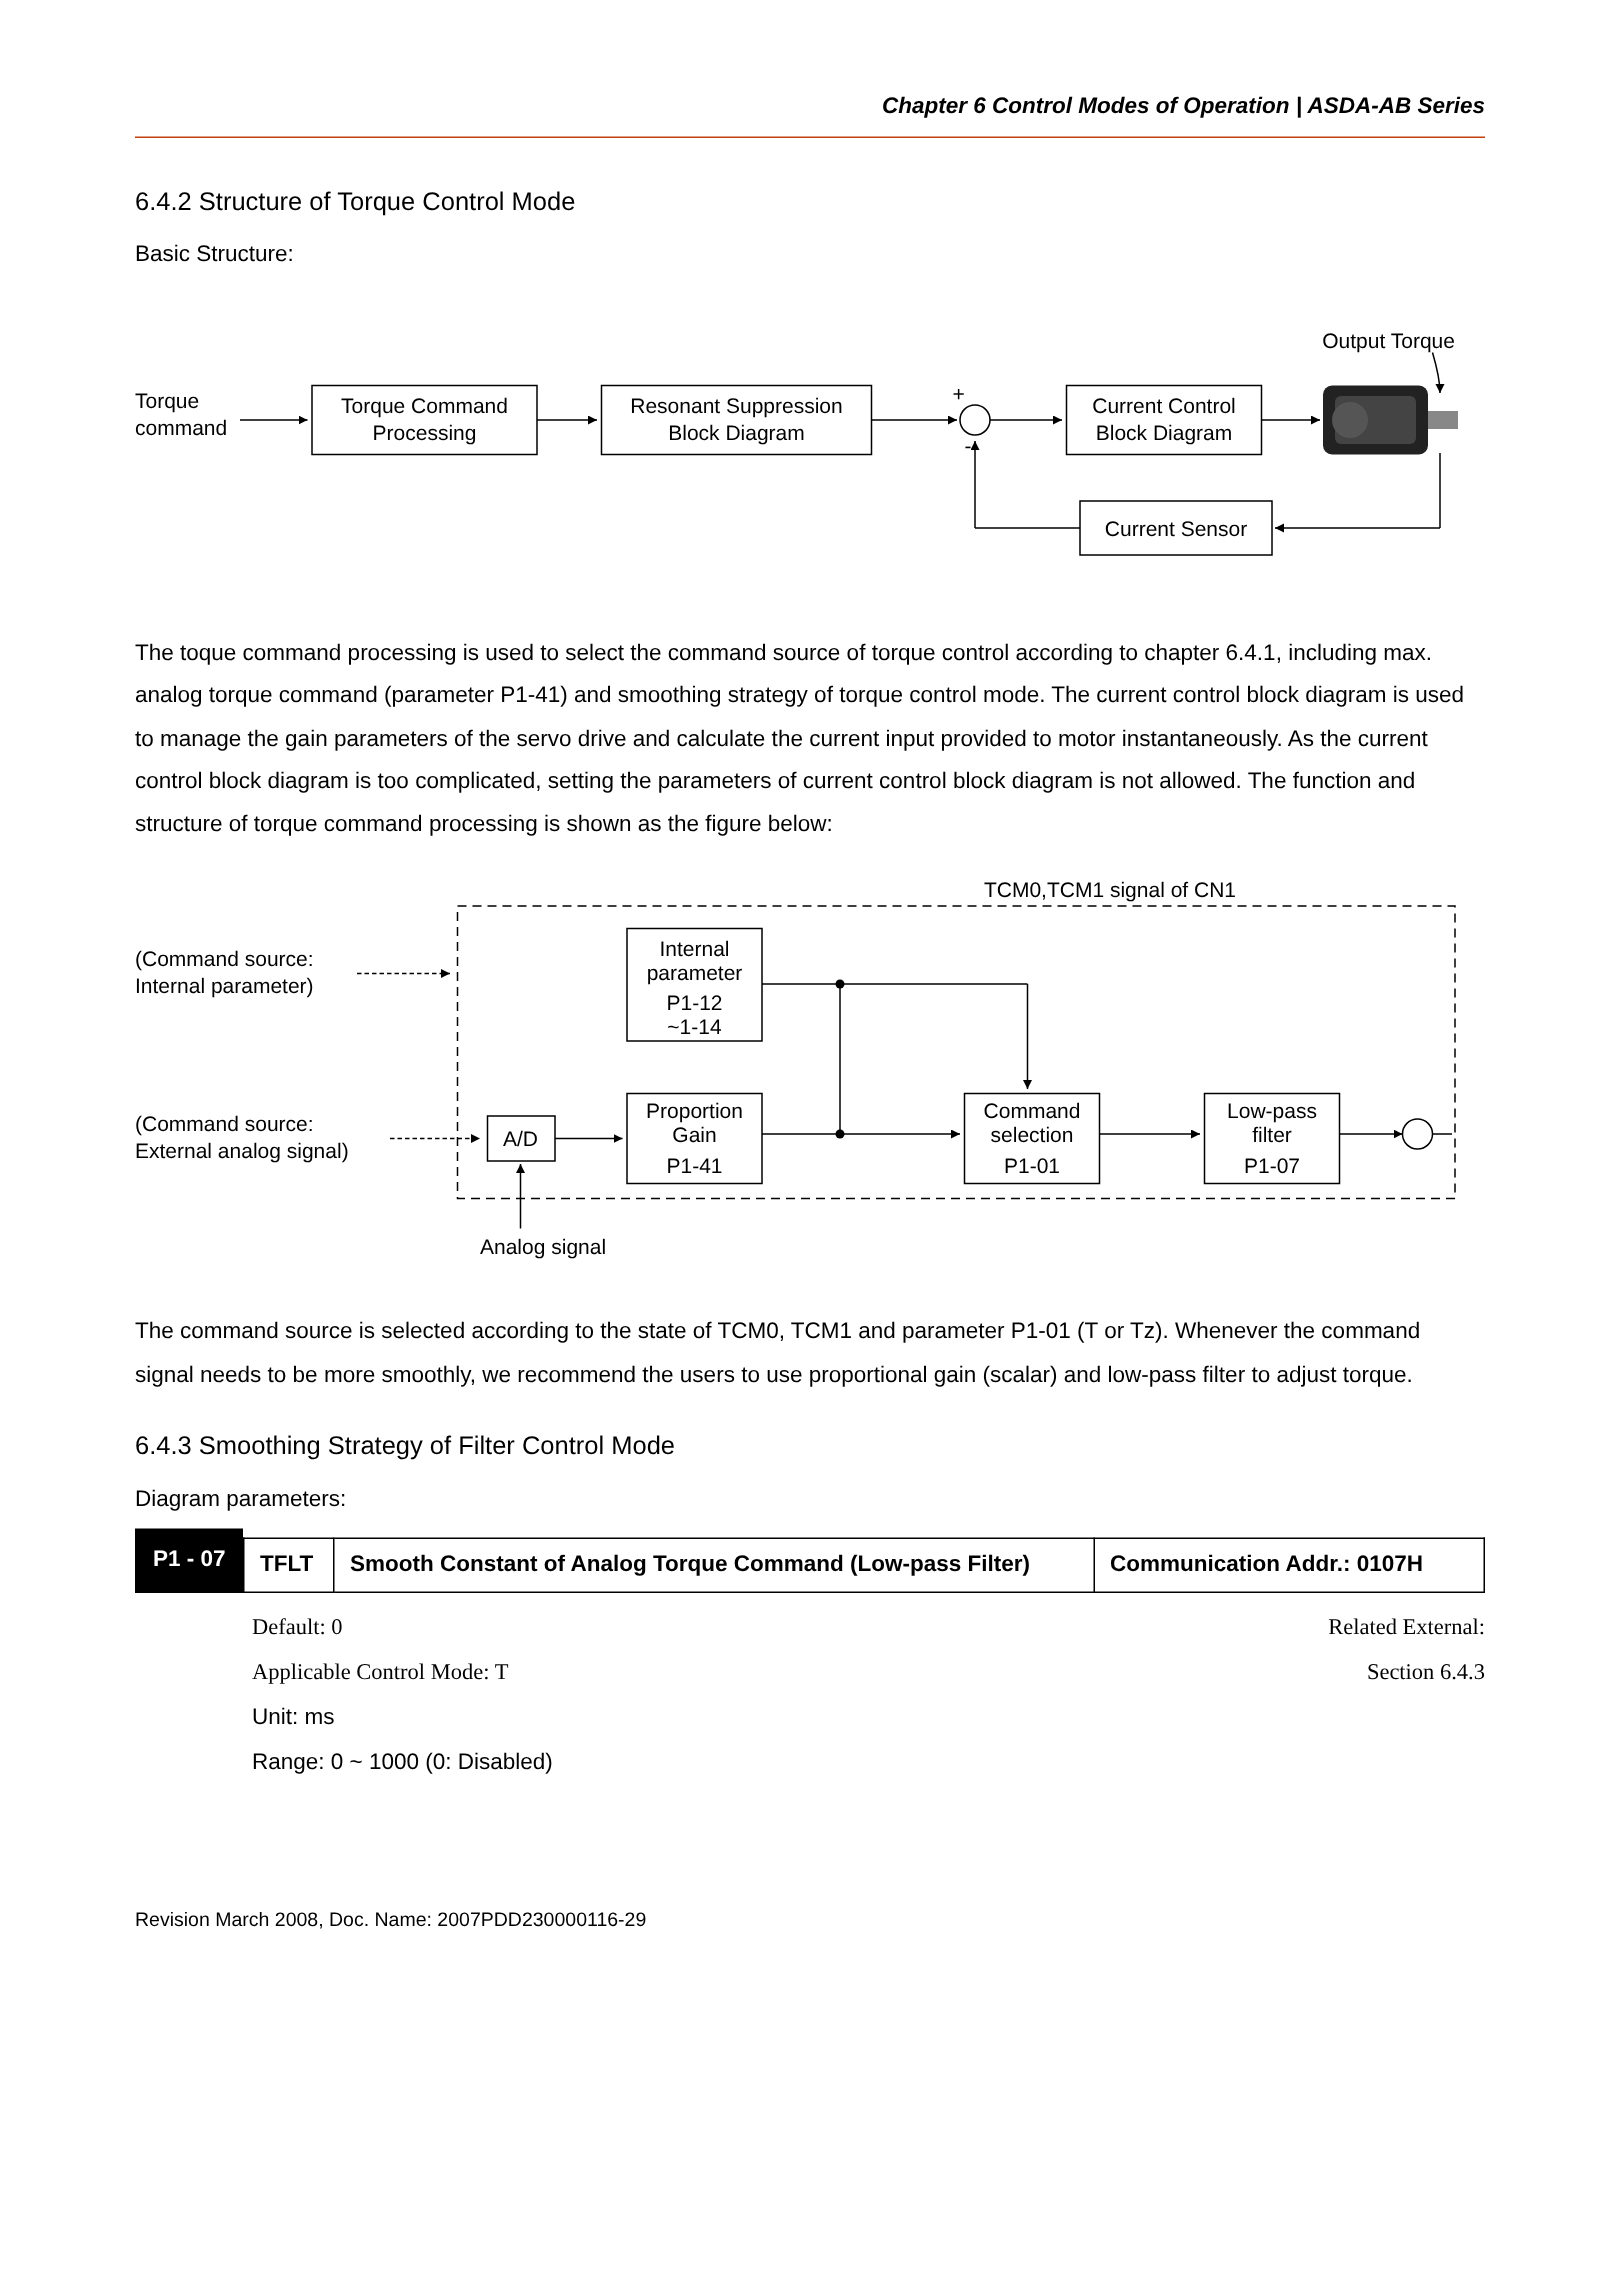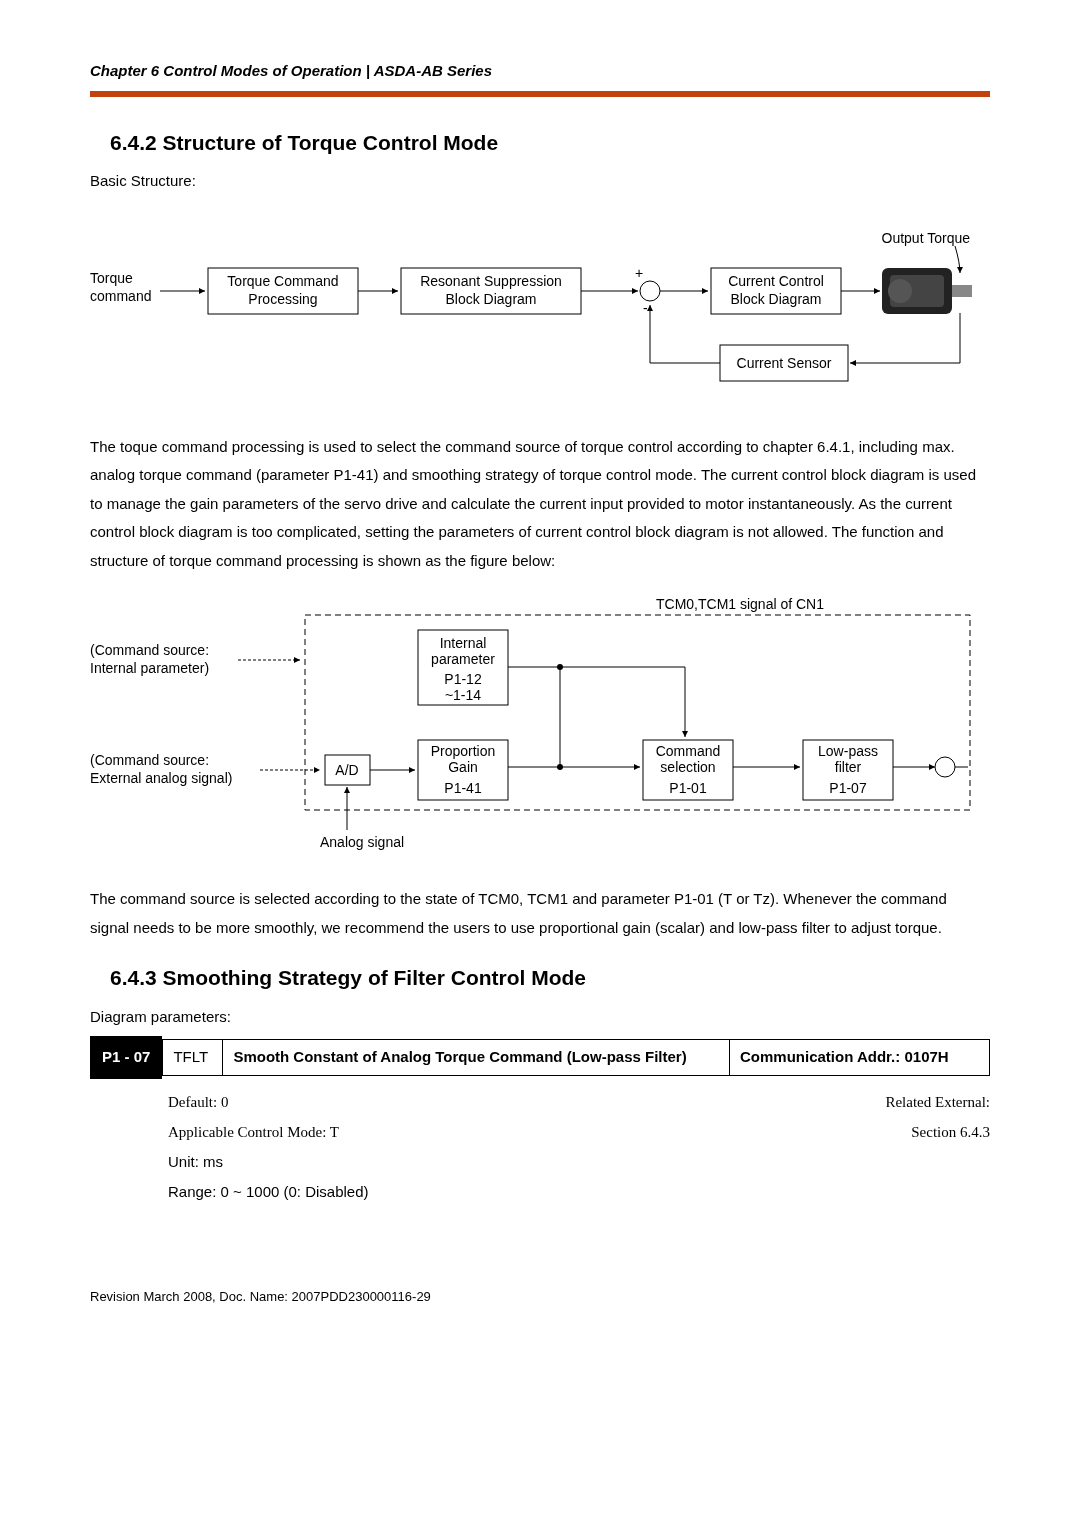--- a/index.html
+++ b/index.html
@@ -7,48 +7,47 @@
     font-family: Arial, Helvetica, sans-serif;
     background: #fff;
     width: 1080px;
     margin: 0 auto;
     padding: 60px 90px 40px 90px;
     color: #000;
     font-size: 15px;
     line-height: 1.5;
   }
   .chapter-header {
-    text-align: left;
+    text-align: right;
     font-style: italic;
     font-weight: bold;
     font-size: 15px;
-    border-bottom: 6px solid #c2410c;
+    border-bottom: 1px solid #c2410c;
     padding-bottom: 8px;
     margin-bottom: 30px;
   }
   h2.section {
-    font-size: 21px;
-    font-weight: bold;
+    font-size: 17px;
+    font-weight: normal;
     margin-bottom: 12px;
-    margin-left: 20px;
   }
   .body-text {
     margin-bottom: 8px;
   }
   .para {
     line-height: 1.9;
     margin-bottom: 20px;
   }
   .diagram {
     margin: 20px 0 30px 0;
   }
   svg { display: block; }
   .param-row {
     display: flex;
-    align-items: center;
+    align-items: flex-end;
     margin-bottom: 8px;
   }
   .param-code {
     background: #000;
     color: #fff;
     font-weight: bold;
     padding: 10px 12px;
     display: flex;
     align-items: center;
     font-size: 15px;
@@ -56,21 +55,21 @@
   .param-table {
     border: 1px solid #000;
     border-collapse: collapse;
     flex: 1;
   }
   .param-table td {
     border: 1px solid #000;
     padding: 6px 10px;
     vertical-align: middle;
   }
-  .param-table td.label-cell { width: 60px; font-weight: normal; }
+  .param-table td.label-cell { width: 60px; font-weight: bold; }
   .param-table td.desc-cell { font-weight: bold; }
   .param-table td.addr-cell { font-weight: bold; width: 260px; }
   .param-details {
     margin-left: 78px;
     line-height: 2.0;
   }
   .param-details .row { display: flex; justify-content: space-between; font-family: Liberation Serif, serif; }
   .footer {
     display: flex;
     justify-content: flex-start;

